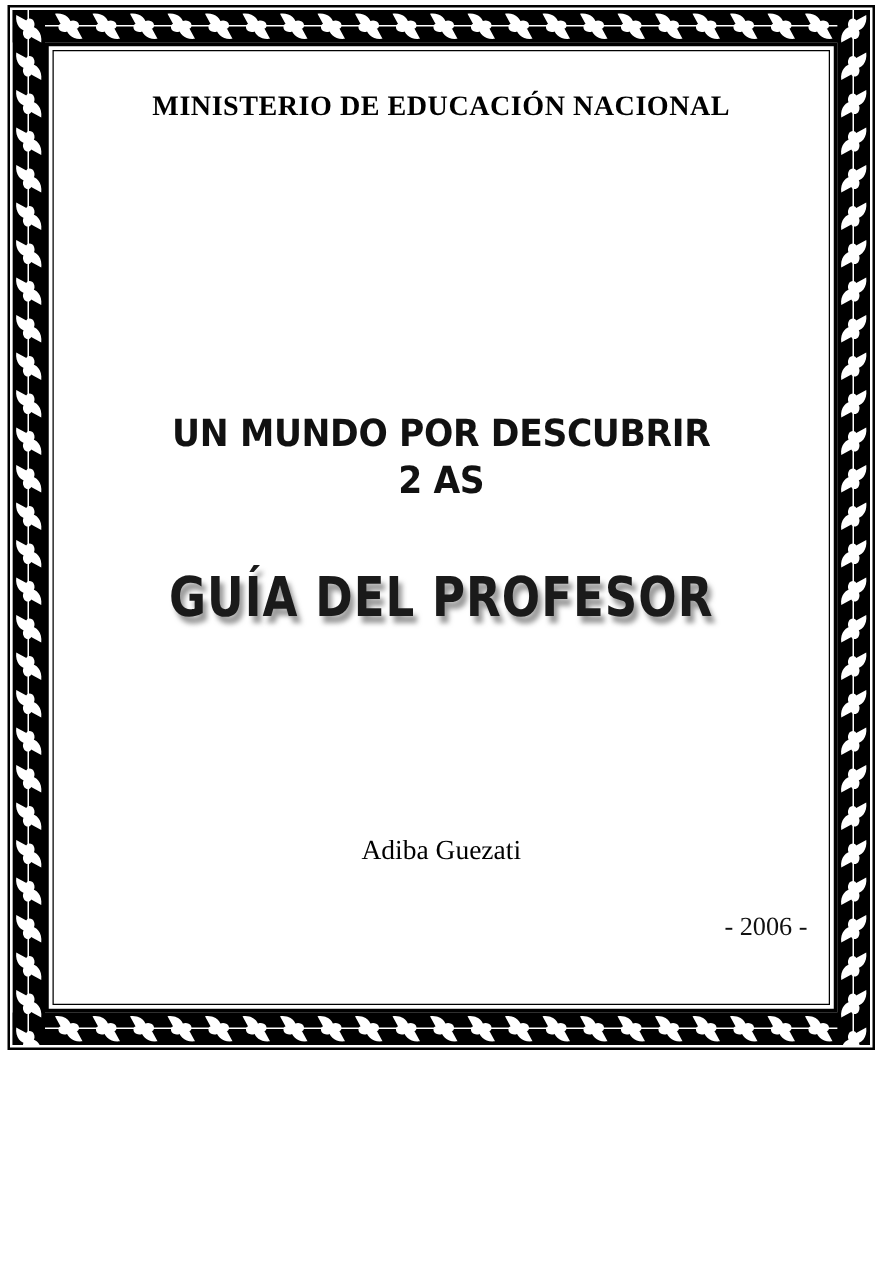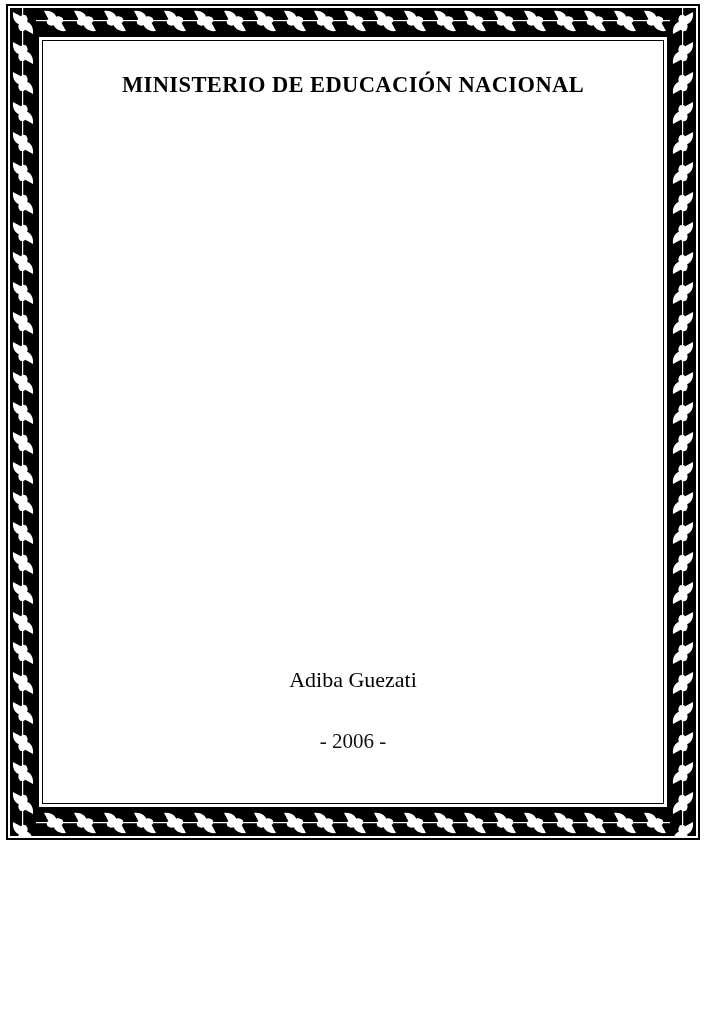--- a/index.html
+++ b/index.html
@@ -148,21 +148,21 @@
     font-family: "Liberation Serif", serif;
     font-size: 22px;
     line-height: 1.45;
     color: #000000;
   }
   .year {
     position: absolute;
     left: 0;
     right: 0;
     bottom: 38px;
-    text-align: center;
+    text-align: right;
     font-family: "Liberation Serif", serif;
     font-size: 21px;
     color: #111;
   }
 </style>
 </head>
 <body>
 
 <div class="page">
 
@@ -341,20 +341,25 @@
 
   </div>
 
   <div class="border-inner-1"></div>
   <div class="border-inner-2"></div>
 
   <div class="content">
 
     <div class="ministry">MINISTERIO DE EDUCACIÓN NACIONAL</div>
 
+    <div class="title-block">
+      <div class="book-title">UN MUNDO POR DESCUBRIR</div>
+      <div class="book-level">2 AS</div>
+      <div class="guide-title">GUÍA DEL PROFESOR</div>
+    </div>
 
     <div class="authors">
       <div class="author-line">Adiba Guezati</div>
     </div>
 
     <div class="year">- 2006 -</div>
 
   </div>
 </div>
 

